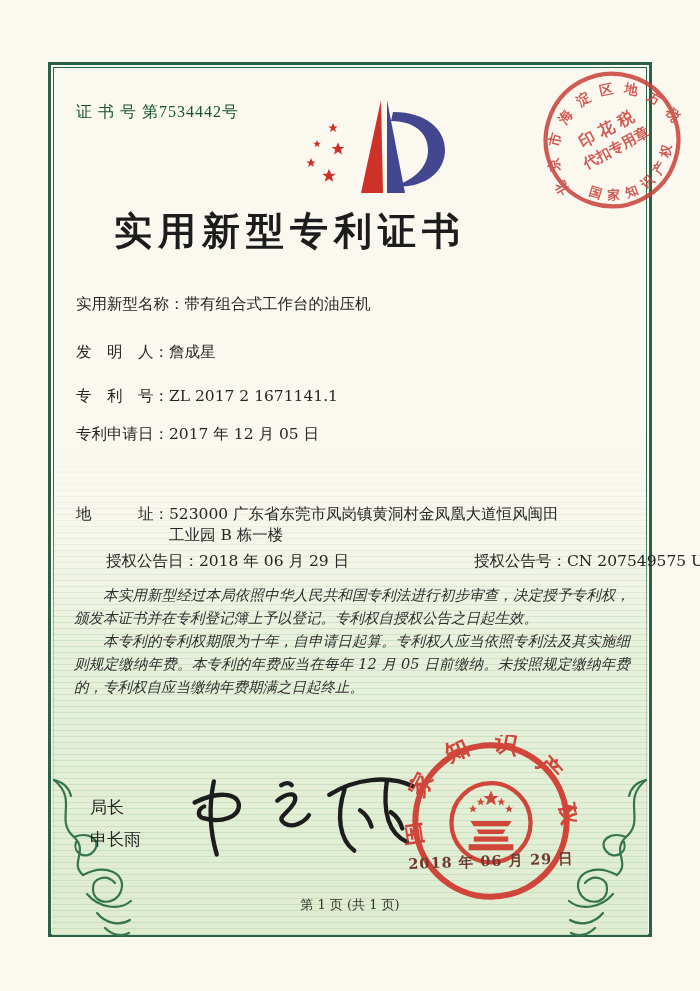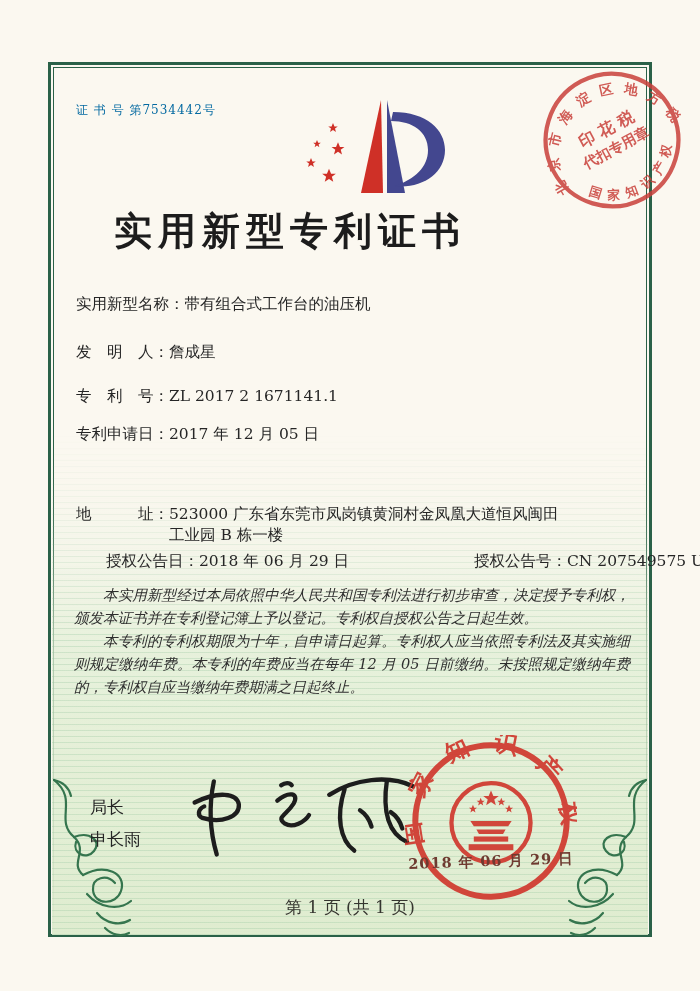--- a/index.html
+++ b/index.html
@@ -19,21 +19,21 @@
   }
   .guilloche {
     position:absolute; left:52px; top:430px; width:596px; height:505px;
     background:
       repeating-linear-gradient(0deg, rgba(146,196,156,0.30) 0px, rgba(146,196,156,0.30) 1px, rgba(0,0,0,0) 1px, rgba(0,0,0,0) 6px),
       linear-gradient(to bottom, rgba(233,243,225,0) 0%, rgba(224,238,212,0.75) 45%, #dfeccf 100%);
     -webkit-mask-image:linear-gradient(to bottom, transparent 0%, #000 40%);
     mask-image:linear-gradient(to bottom, transparent 0%, #000 40%);
     pointer-events:none;
   }
-  .cert-no { position:absolute; left:76px; top:102px; font-size:12px; letter-spacing:1px; color:#0369a1; }
+  .cert-no { position:absolute; left:76px; top:102px; font-size:16px; letter-spacing:1px; color:#14532d;font-family:Liberation Serif, serif; }
   .logo-svg { position:absolute; left:285px; top:92px; width:165px; height:110px; }
   .title {
     position:absolute; left:0; top:206px; width:580px; text-align:center;
     font-size:38px; font-weight:bold; letter-spacing:6px; color:#1c1c1c;
   }
   .field-row { position:absolute; left:76px; font-size:15.5px; line-height:21px; white-space:nowrap; }
   .field-row .fvalue { white-space:normal; display:inline-block; vertical-align:top; max-width:400px; }
   .grant-right { position:absolute; left:368px; top:0; }
   .paragraphs {
     position:absolute; left:74px; top:584px; width:556px;
@@ -43,21 +43,21 @@
   .signer-title { position:absolute; left:90px; top:796px; font-size:17px; }
   .signer-name  { position:absolute; left:90px; top:828px; font-size:17px; }
   .signature-svg { position:absolute; left:185px; top:766px; width:250px; height:100px; }
   .seal-svg { position:absolute; left:405px; top:735px; width:172px; height:172px; opacity:0.92; }
   .seal-date {
     position:absolute; left:398px; top:852px; width:186px; text-align:center;
     font-size:14.5px; color:#6e3a30; letter-spacing:1px; transform:rotate(-2deg); font-weight:bold;
   }
   .tax-stamp-svg { position:absolute; left:527px; top:55px; width:170px; height:170px;
     transform:rotate(-28deg); opacity:0.85; }
-  .footer { position:absolute; left:0; top:896px; width:700px; text-align:center; font-size:17px; color:#35352f; }
+  .footer { position:absolute; left:0; top:896px; width:700px; text-align:center; font-size:13px; color:#35352f; }
   .flourish { position:absolute; width:105px; height:165px; }
   .flourish-br { right:44px; bottom:50px; }
   .flourish-bl { left:44px; bottom:50px; transform:scaleX(-1); }
 </style>
 </head>
 <body>
 
 <div class="page">
 
   <div class="frame">

